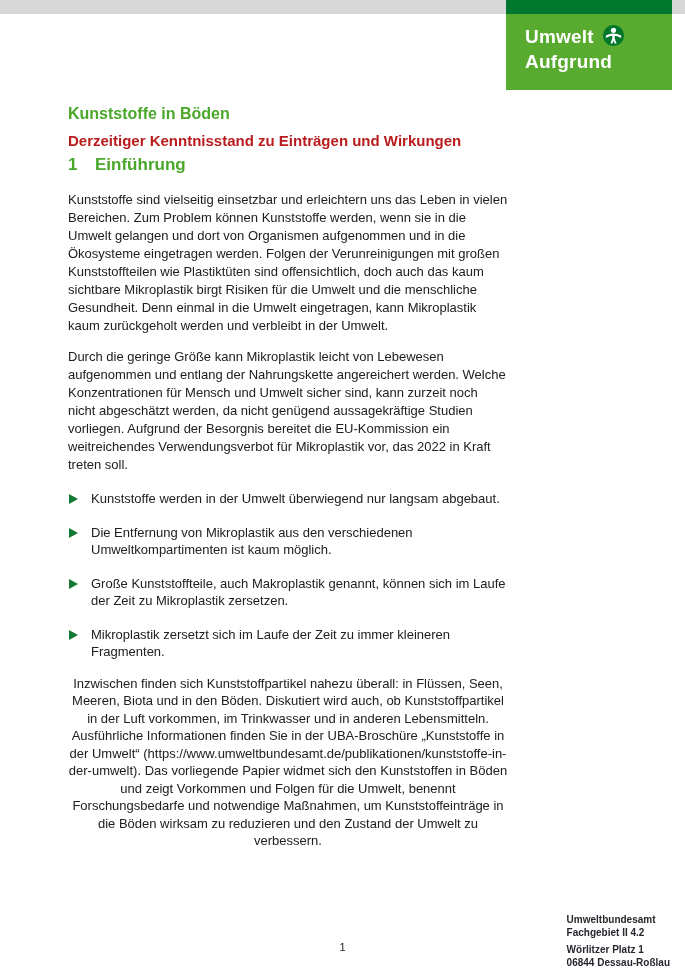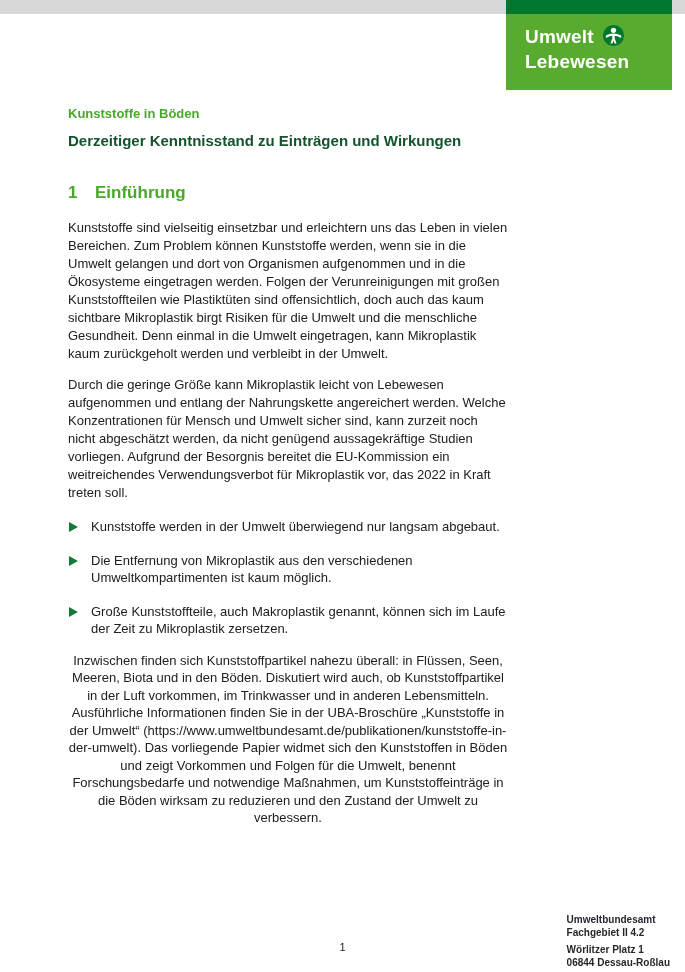--- a/index.html
+++ b/index.html
@@ -9,22 +9,22 @@
     -webkit-font-smoothing:antialiased;overflow:hidden;
   }
   .top-strip{position:absolute;top:0;left:0;width:685px;height:14px;background:#d8d8d8;}
   .logo-box{position:absolute;top:0;left:506px;width:166px;height:70px;}
   .logo-bleed{height:14px;background:#00772c;}
   .logo-body{height:76px;background:#58ab2e;padding:8px 0 0 19px;box-sizing:border-box;}
   .logo-line{display:flex;align-items:center;gap:8px;}
   .logo-text{color:#ffffff;font-weight:bold;font-size:19px;line-height:21px;letter-spacing:0.2px;}
   .uba-icon{display:inline-block;margin-top:2px;}
   .content{position:absolute;left:68px;top:102px;width:440px;color:#202020;}
-  .doc-title{color:#49a82a;font-size:13px;line-height:24px;font-weight:bold;margin:0 0 5px 0;}
-  .doc-subtitle{color:#14532d;font-size:15px;line-height:19px;font-weight:bold;margin:0 0 32px 0;}
+  .doc-title{color:#49a82a;font-size:16px;line-height:24px;font-weight:bold;margin:0 0 5px 0;}
+  .doc-subtitle{color:#b91c1c;font-size:15px;line-height:19px;font-weight:bold;margin:0 0 4px 0;}
   .section-heading{color:#49a82a;font-size:17px;line-height:22px;font-weight:bold;margin:0 0 15px 0;display:flex;}
   .section-number{width:27px;flex:0 0 27px;}
   .body-par{font-size:13px;line-height:18px;margin:0 0 13px 0;}
   .bullet-list{margin:0 0 1px 0;}
   .bullet-item{display:flex;margin:16px 0 14px 0;}
   .bullet-marker{flex:0 0 auto;width:0;height:0;margin:4px 13px 0 1px;
     border-left:9px solid #157a31;border-top:5px solid transparent;border-bottom:5px solid transparent;}
   .bullet-text{font-size:13px;line-height:17.5px;}
   .closing-par{font-size:13px;line-height:17.5px;margin:0;text-align:center;}
   .page-number{position:absolute;left:0;right:0;top:941px;text-align:center;
@@ -46,21 +46,21 @@
       <span class="uba-icon">
         <svg width="23" height="23" viewBox="0 0 24 24">
           <circle cx="12" cy="12" r="11" fill="#00772c"></circle>
           <circle cx="12" cy="6.6" r="2.7" fill="#ffffff"></circle>
           <path d="M4 14.5 Q12 10 20 14.5 L20 12 Q12 7.8 4 12 Z" fill="#ffffff"></path>
           <path d="M10.7 10.5 L13.3 10.5 L13.3 15 L15.2 20.3 L13.1 20.3 L12 17.2 L10.9 20.3 L8.8 20.3 L10.7 15 Z" fill="#ffffff"></path>
         </svg>
       </span>
     </div>
     <div class="logo-line">
-      <span class="logo-text">Lebewesen</span>
+      <span class="logo-text">Aufgrund</span>
     </div>
   </div>
 </div>
 
 <div class="content">
   <h1 class="doc-title">Kunststoffe in Böden</h1>
   <h2 class="doc-subtitle">Derzeitiger Kenntnisstand zu Einträgen und Wirkungen</h2>
 
   <h3 class="section-heading">
     <span class="section-number">1</span>
@@ -76,20 +76,24 @@
       <span class="bullet-text">Kunststoffe werden in der Umwelt überwiegend nur langsam abgebaut.</span>
     </div>
     <div class="bullet-item">
       <span class="bullet-marker"></span>
       <span class="bullet-text">Die Entfernung von Mikroplastik aus den verschiedenen Umweltkompartimenten ist kaum möglich.</span>
     </div>
     <div class="bullet-item">
       <span class="bullet-marker"></span>
       <span class="bullet-text">Große Kunststoffteile, auch Makroplastik genannt, können sich im Laufe der Zeit zu Mikroplastik zersetzen.</span>
     </div>
+    <div class="bullet-item">
+      <span class="bullet-marker"></span>
+      <span class="bullet-text">Mikroplastik zersetzt sich im Laufe der Zeit zu immer kleineren Fragmenten.</span>
+    </div>
   </div>
 
   <p class="closing-par">Inzwischen finden sich Kunststoffpartikel nahezu überall: in Flüssen, Seen, Meeren, Biota und in den Böden. Diskutiert wird auch, ob Kunststoffpartikel in der Luft vorkommen, im Trinkwasser und in anderen Lebensmitteln.  Ausführliche Informationen finden Sie in der UBA-Broschüre „Kunststoffe in der Umwelt“ (https://www.umweltbundesamt.de/publikationen/kunststoffe-in-der-umwelt). Das vorliegende Papier widmet sich den Kunststoffen in Böden und zeigt Vorkommen und Folgen für die Umwelt, benennt Forschungsbedarfe und notwendige Maßnahmen, um Kunststoffeinträge in die Böden wirksam zu reduzieren und den Zustand der Umwelt zu verbessern.</p>
 </div>
 
 <div class="page-number">1</div>
 
 <div class="address-block">
   <div>Umweltbundesamt</div>
   <div>Fachgebiet II 4.2</div>

